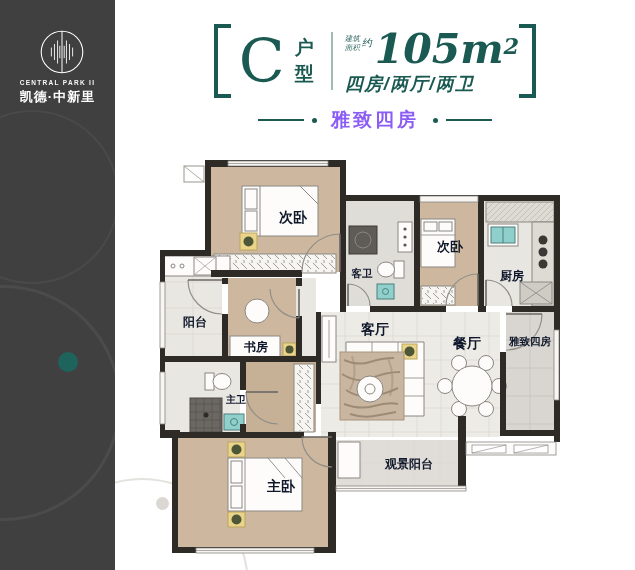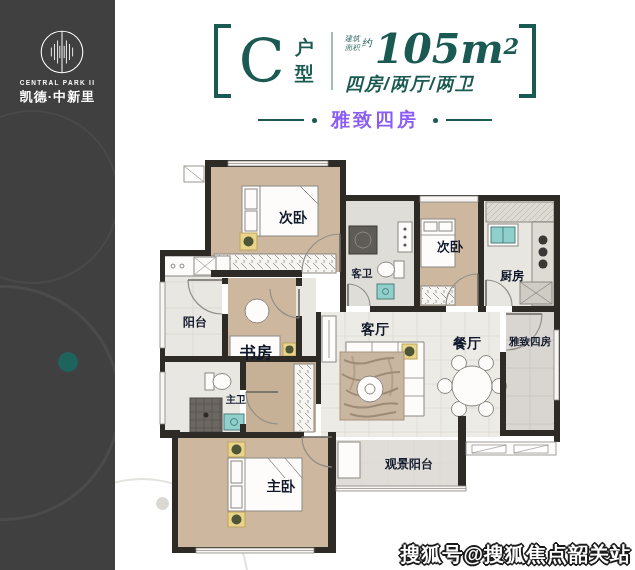--- a/index.html
+++ b/index.html
@@ -332,23 +332,22 @@
           <path d="M506 314 H542"></path>
         </g>
       </g>
     </svg>
 
     <span class="room-label" style="left:293px;top:218px;font-size:14px;">次卧</span>
     <span class="room-label" style="left:450px;top:247px;font-size:13px;">次卧</span>
     <span class="room-label" style="left:512px;top:276px;font-size:12px;">厨房</span>
     <span class="room-label" style="left:362px;top:274px;font-size:10.5px;">客卫</span>
     <span class="room-label" style="left:195px;top:322px;font-size:12px;">阳台</span>
-    <span class="room-label" style="left:256px;top:347px;font-size:16px;margin-top:6px;">书房</span>
+    <span class="room-label" style="left:256px;top:347px;font-size:12px;">书房</span>
     <span class="room-label" style="left:375px;top:330px;font-size:14px;">客厅</span>
     <span class="room-label" style="left:467px;top:344px;font-size:14px;">餐厅</span>
     <span class="room-label" style="left:530px;top:342px;font-size:10.5px;">雅致四房</span>
     <span class="room-label" style="left:236px;top:400px;font-size:10px;">主卫</span>
     <span class="room-label" style="left:281px;top:487px;font-size:14px;">主卧</span>
     <span class="room-label" style="left:409px;top:464px;font-size:12px;text-align:center;">观景阳台</span>
   </main>
 
-  <div class="watermark">搜狐号@搜狐焦点韶关站</div>
 </div>
 
 </body></html>

